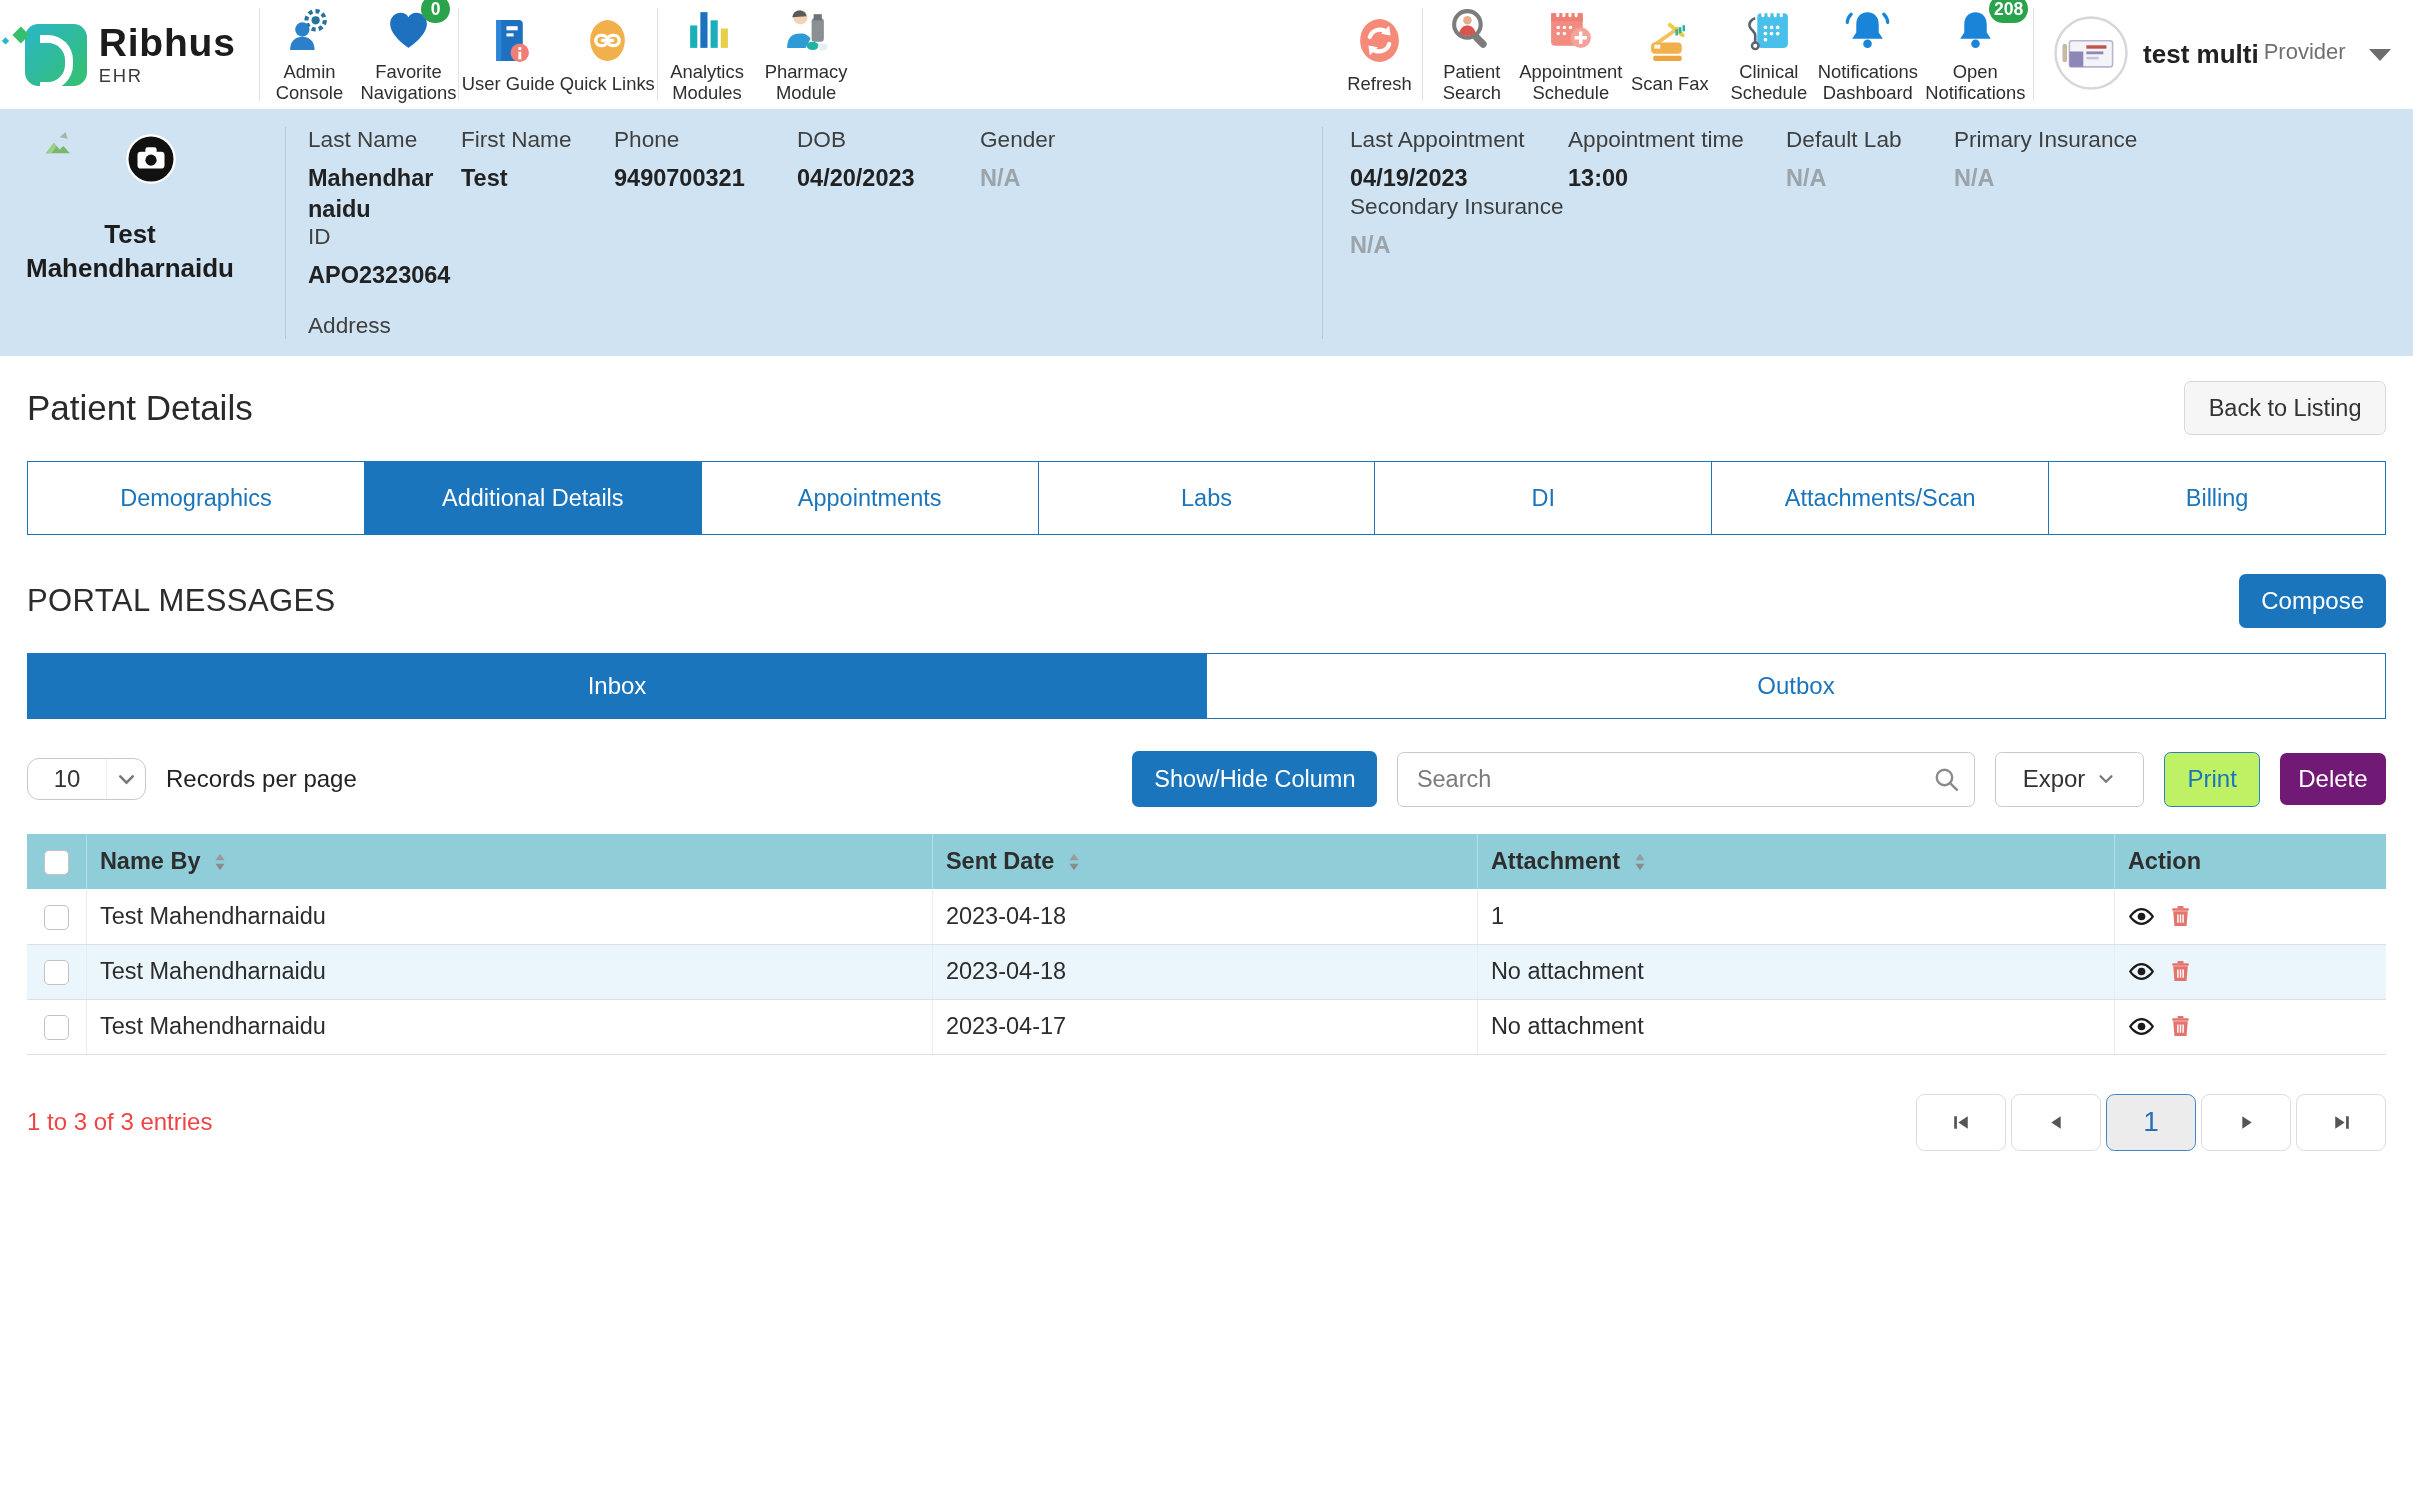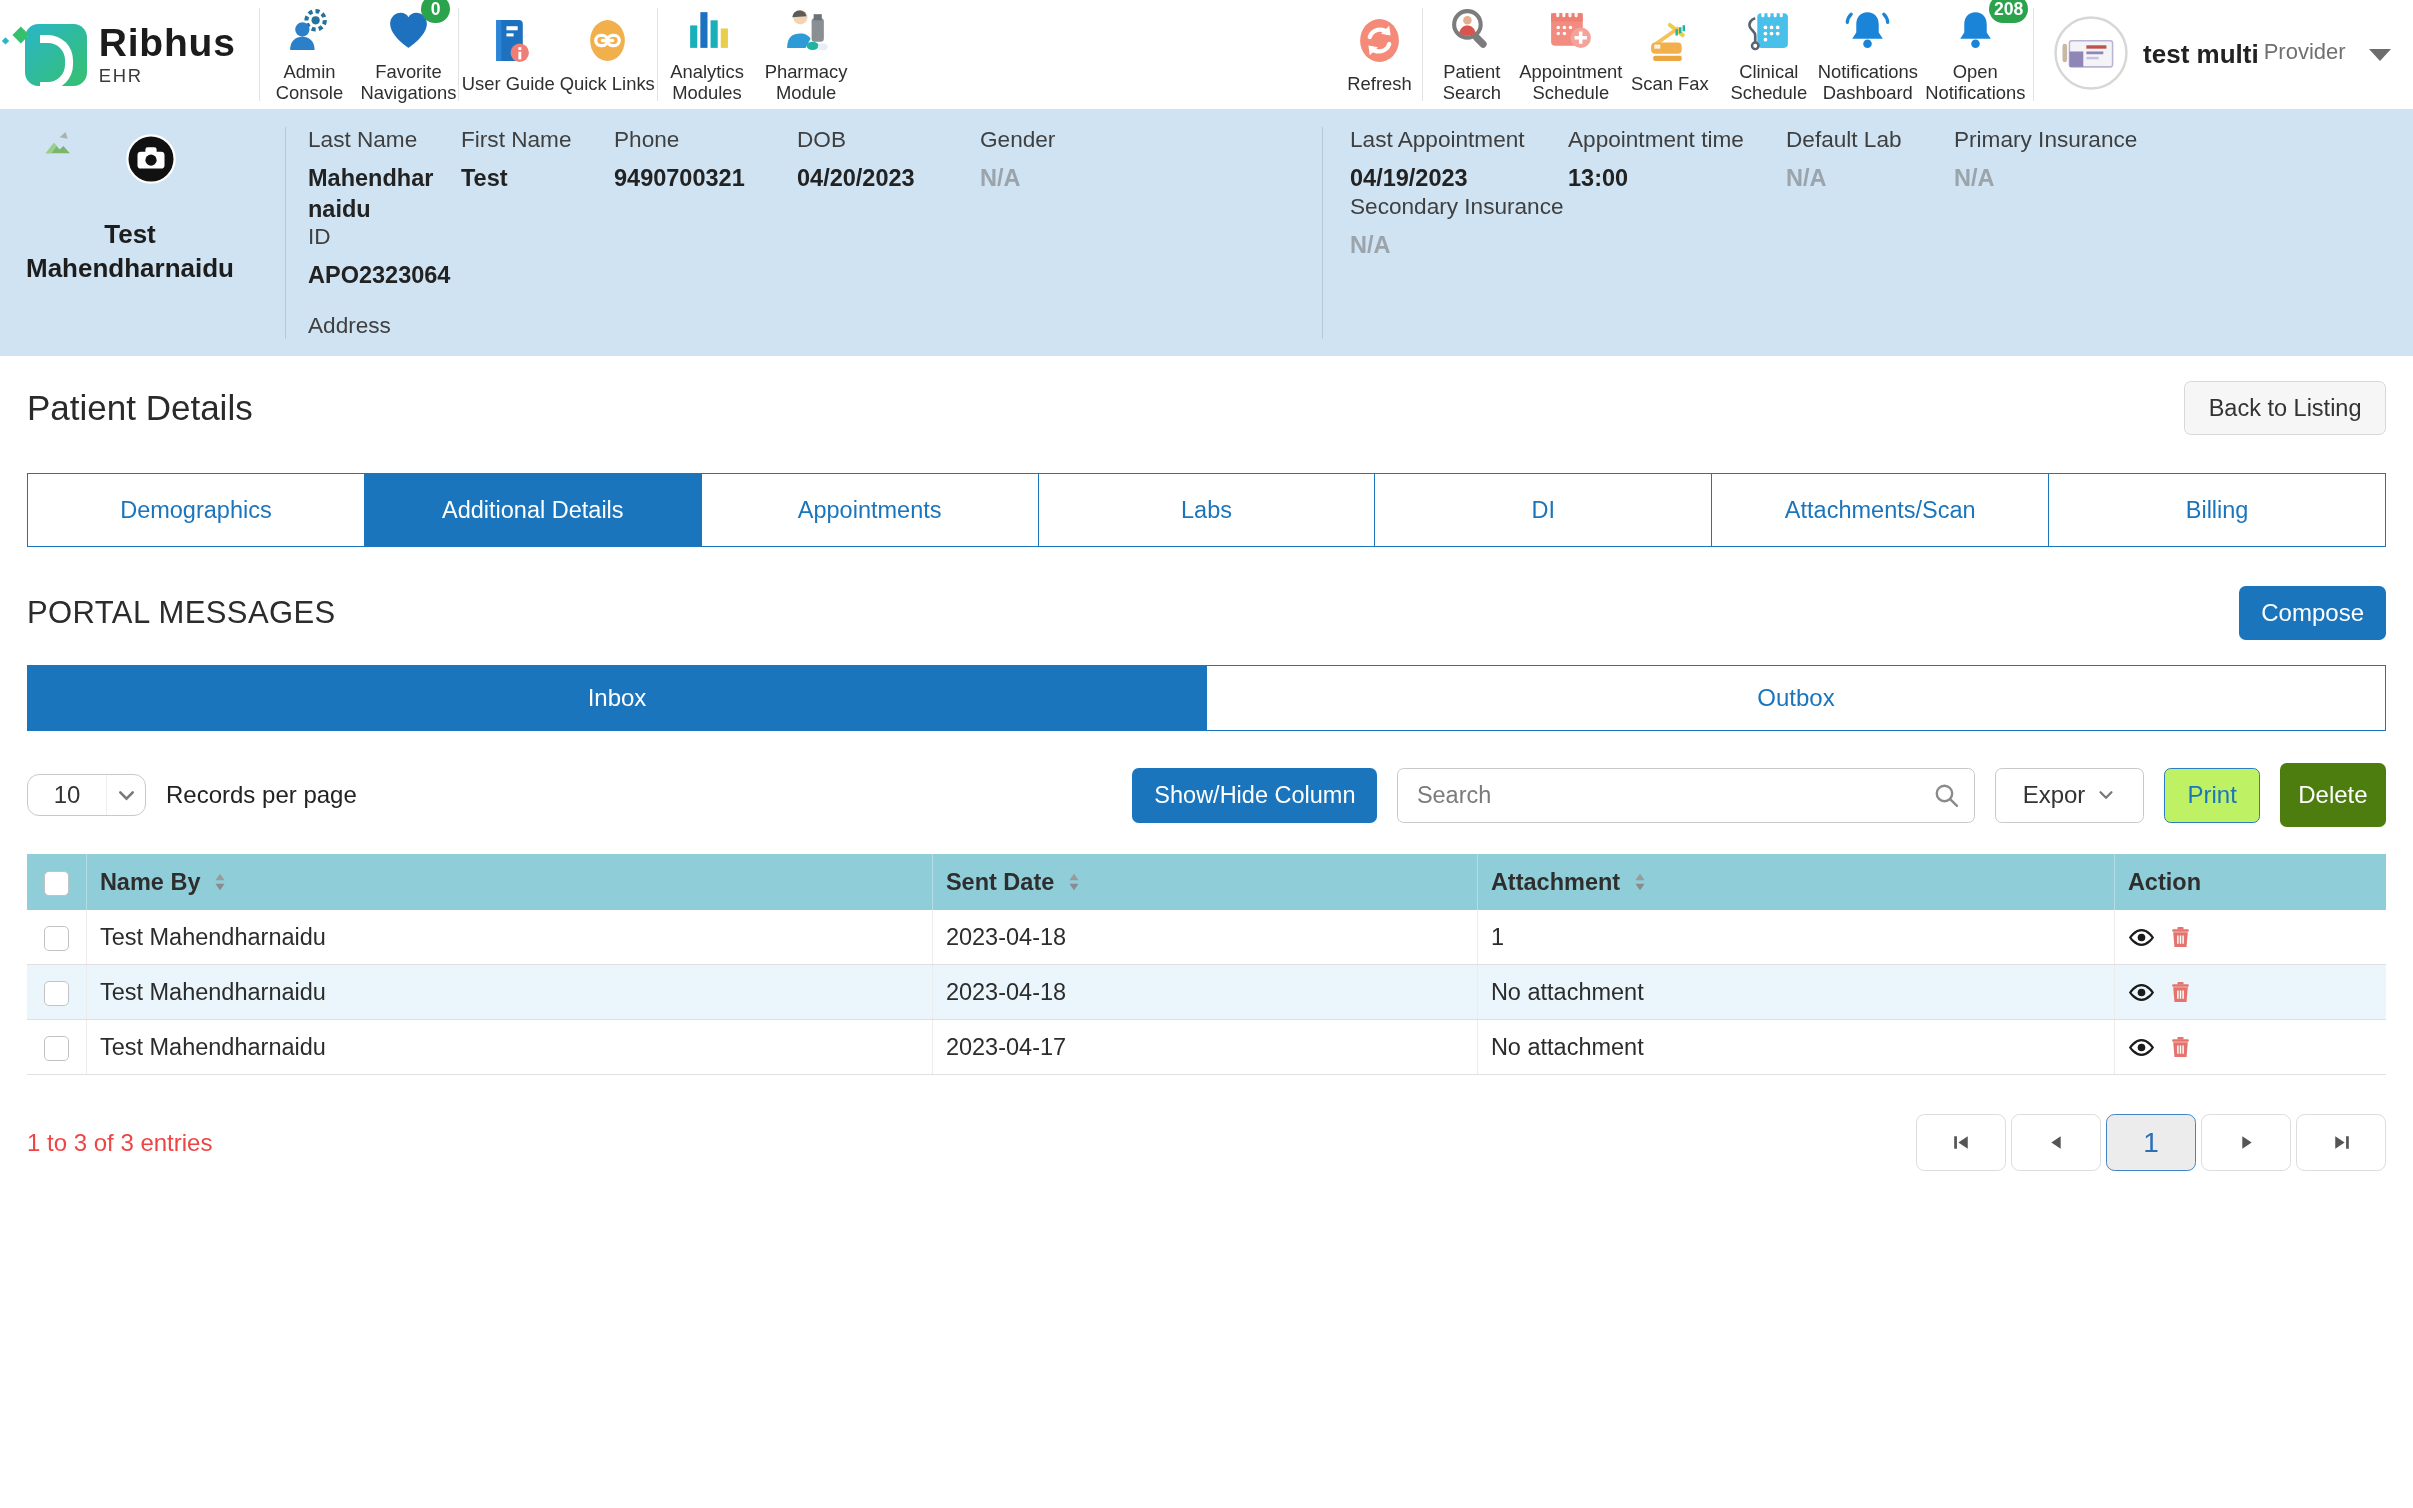--- a/index.html
+++ b/index.html
@@ -44,21 +44,21 @@
   .fvalue.muted { color:#9ba3ab; }
   .addr { width:100%; margin-top:22px; font-size:22.6px; color:#3f3f3f; }
   .w180{width:153px}.w215{width:183px}.w195{width:163px}.w260{width:218px}.w200{width:168px}.w300{width:251px}
 
   
   .main { padding:0 27px; }
   .title-row { display:flex; align-items:center; justify-content:space-between; margin-top:25px; }
   .page-title { font-size:35px; color:#2a2a2a; font-weight:500; }
   .btn-back { background:#f6f6f6; border:0.8px solid #d8d8d8; border-radius:6.7px; padding:12.6px 23.5px; font-size:23.5px; color:#333; cursor:pointer; }
 
-  .tabs { display:flex; border:0.8px solid #1b75bc; margin-top:38px; }
+  .tabs { display:flex; border:0.8px solid #1b75bc; margin-top:26px; }
   .tab { flex:1; text-align:center; padding:22.6px 3.4px; font-size:23.5px; color:#1b75bc; background:#fff; border-right:0.8px solid #1b75bc; cursor:pointer; }
   .tab:last-child { border-right:none; }
   .tab.active { background:#1b75bc; color:#fff; }
 
   .subtabs { display:flex; margin-top:23.5px; }
   .subtab { flex:1; text-align:center; padding:11.7px 0 22px; font-size:24px; color:#1b75bc; border-bottom:2.5px solid #ebebeb; cursor:pointer; }
   .subtab.active { font-weight:bold; border-bottom:7.5px solid #1b75bc; padding-bottom:17px; }
 
   .sec-head { display:flex; align-items:center; justify-content:space-between; margin-top:39px; }
   .sec-title { font-size:31px; color:#2c2c2c; letter-spacing:0.4px; }
@@ -75,21 +75,21 @@
   .select .chev { width:39px; display:flex; align-items:center; justify-content:center; border-left:0.8px solid #eee; height:100%; }
   .rpp-label { font-size:24px; color:#222; }
   .right-ctl { margin-left:auto; display:flex; align-items:center; gap:20px; }
   .btn-showhide { background:#1b75bc; color:#fff; border:none; border-radius:6.7px; font-size:23.5px; padding:14.2px 22px; cursor:pointer; }
   .search-wrap { position:relative; }
   .search-input { width:578px; height:55px; border:0.8px solid #c9c9c9; border-radius:6.7px; font-size:23.5px; color:#333; padding:0 54px 0 18.4px; font-family:"Liberation Sans",sans-serif; }
   .search-input::placeholder { color:#7b7b7b; }
   .search-ico { position:absolute; right:15px; top:13.4px; }
   .btn-export { width:149px; height:55px; background:#fff; border:0.8px solid #c9c9c9; border-radius:6.7px; font-size:24px; color:#333; display:flex; align-items:center; justify-content:center; gap:10px; cursor:pointer; }
   .btn-print { height:55px; padding:0 22px; background:#bef264; border:0.8px solid #2b7fc1; border-radius:6.7px; color:#1b75bc; font-size:24px; cursor:pointer; }
-  .btn-delete { height:64px; padding:0 18.4px; background:#4d7c0f; border:none; border-radius:6.7px; color:#fff; font-size:24px; cursor:pointer; }
+  .btn-delete { height:52px; padding:0 18.4px; background:#701a75; border:none; border-radius:6.7px; color:#fff; font-size:24px; cursor:pointer; }
 
   
   table.grid { width:100%; border-collapse:collapse; margin-top:27px; table-layout:fixed; }
   .grid th { background:#8fcdd9; text-align:left; font-size:23.5px; color:#2e2e2e; padding:14.2px 13.4px; border-right:0.8px solid #b5dde6; }
   .grid th:last-child { border-right:none; }
   .grid td { font-size:23.5px; color:#2c2c2c; padding:13.4px 13.4px; border-bottom:0.8px solid #e0e0e0; border-right:0.8px solid #ececec; background:#fff; }
   .grid td:last-child { border-right:none; }
   .grid tr.alt td { background:#eaf6fb; }
   .grid tr td:first-child, .grid th:first-child { width:59px; text-align:center; padding-left:10px; padding-right:10px; }
   .col-sentby{width:846px}.col-sentdate{width:545px}.col-attach{width:637px}.col-action{width:auto}

